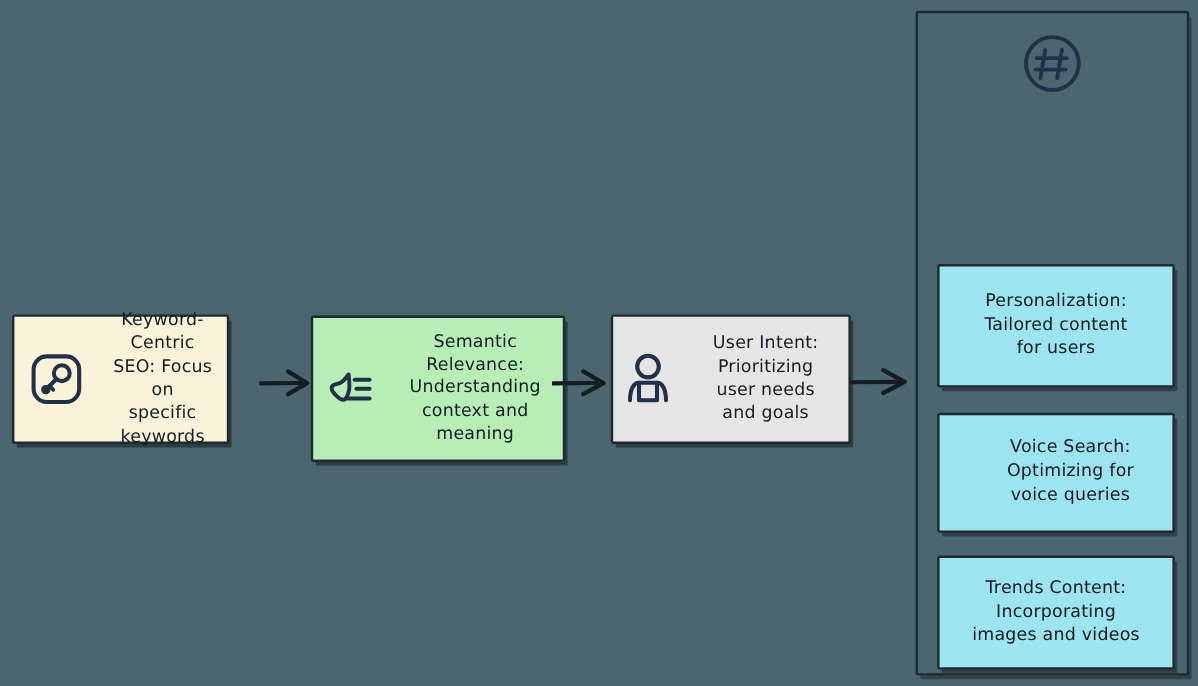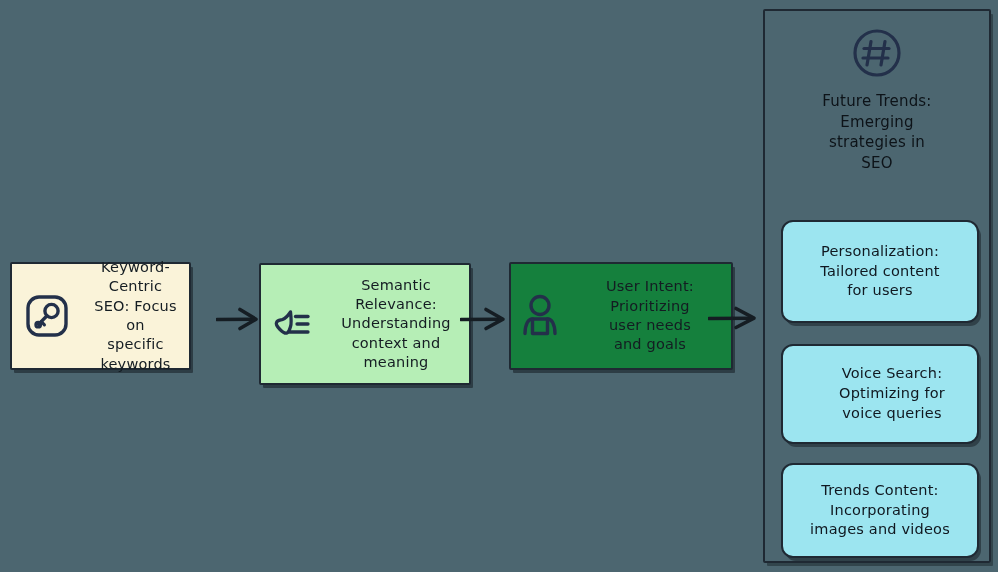--- a/index.html
+++ b/index.html
@@ -59,22 +59,22 @@
   }
   #node-keyword .icon { width: 70px; }
 
   #node-semantic {
     left: 259px; top: 263px; width: 212px; height: 122px;
     background: #b6eeb6;
   }
   #node-semantic .icon { width: 62px; }
 
   #node-intent {
-    left: 509px; top: 262px; width: 224px; height: 108px;
-    background: #15803d;
+    left: 509px; top: 262px; width: 200px; height: 108px;
+    background: #e5e5e5;
   }
   #node-intent .icon { width: 58px; }
 
   
   #panel-future {
     position: absolute;
     left: 763px; top: 9px; width: 228px; height: 554px;
     box-sizing: border-box;
     border: 2.5px solid #1f2933;
     border-radius: 2px;
@@ -98,21 +98,21 @@
     white-space: pre-line;
     letter-spacing: 0.2px;
   }
 
   .sub-node {
     position: absolute;
     left: 16px;
     width: 198px;
     box-sizing: border-box;
     border: 2.5px solid #1f2933;
-    border-radius: 12px;
+    border-radius: 2px;
     background: #9ce5f0;
     display: flex;
     align-items: center;
     justify-content: center;
     box-shadow: 3px 4px 0 -1px rgba(20,28,34,0.5);
   }
   .sub-node .label {
     font-family: "DejaVu Sans", sans-serif;
     color: #101820;
     font-size: 14.5px;
@@ -217,24 +217,20 @@
     <div id="panel-header">
       <span class="hash-icon">
         <svg width="52" height="52" viewBox="0 0 52 52">
           <circle cx="26" cy="26" r="22" fill="none" stroke="#23304a" stroke-width="3.2"></circle>
           <path d="M20 14.5 L16 38" stroke="#23304a" stroke-width="3.2" stroke-linecap="round"></path>
           <path d="M34 14.5 L30 38" stroke="#23304a" stroke-width="3.2" stroke-linecap="round"></path>
           <path d="M13 21.5 L38 21.5" stroke="#23304a" stroke-width="3.2" stroke-linecap="round"></path>
           <path d="M12 31 L37 31" stroke="#23304a" stroke-width="3.2" stroke-linecap="round"></path>
         </svg>
       </span>
-      <div class="label">Future Trends:
-Emerging
-strategies in
-SEO</div>
     </div>
 
     <div class="sub-node" id="sub-personalization">
       <div class="label">Personalization:
 Tailored content
 for users</div>
     </div>
 
     <div class="sub-node" id="sub-voice">
       <div class="label">Voice Search:

